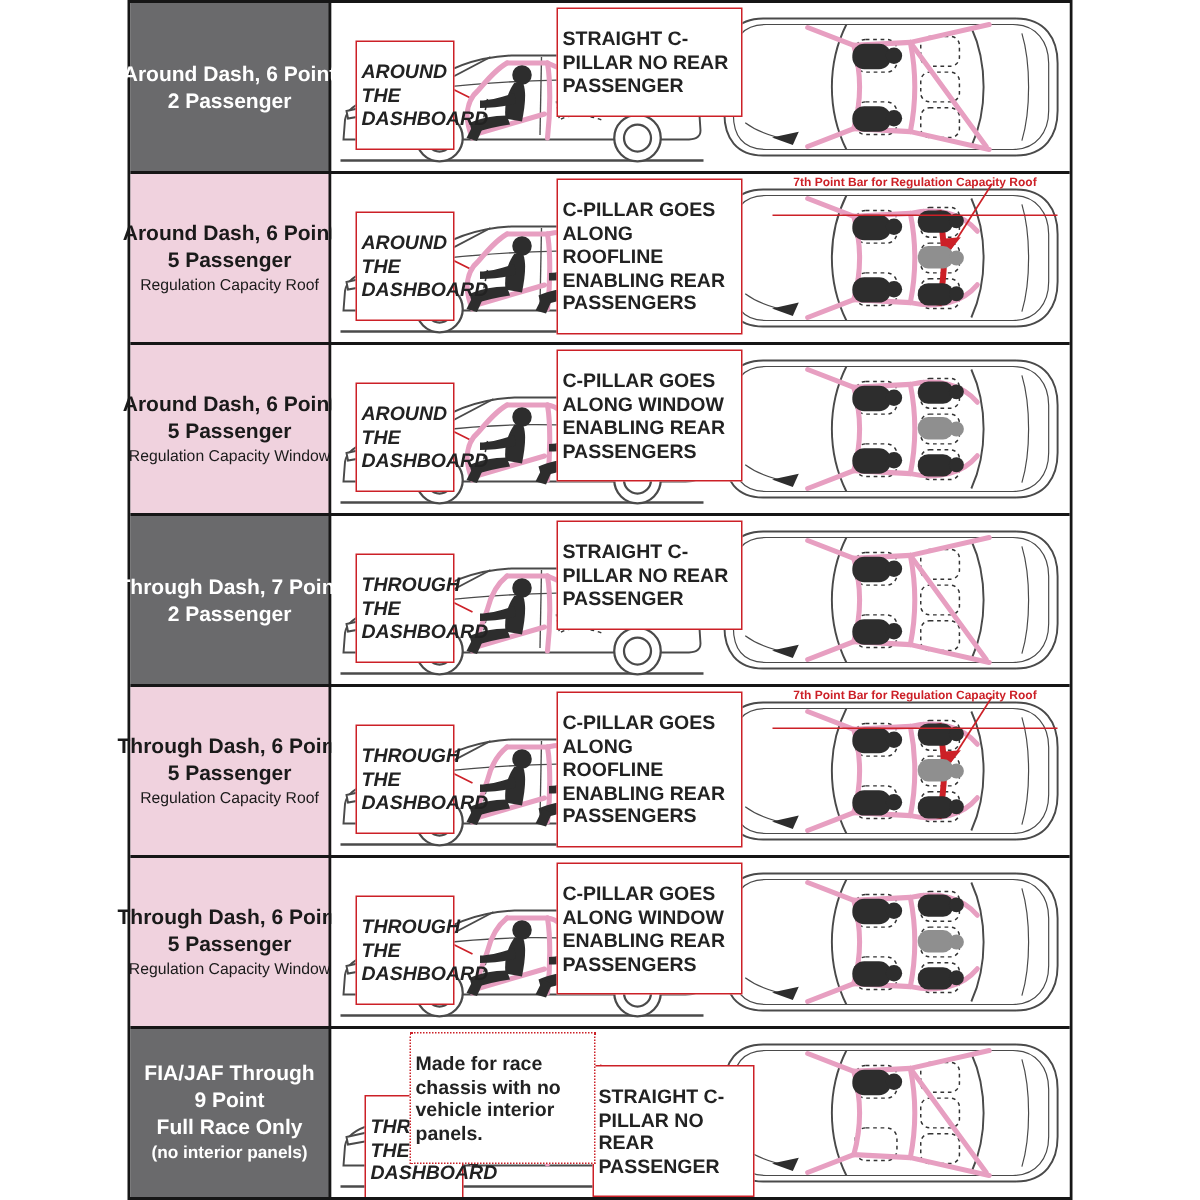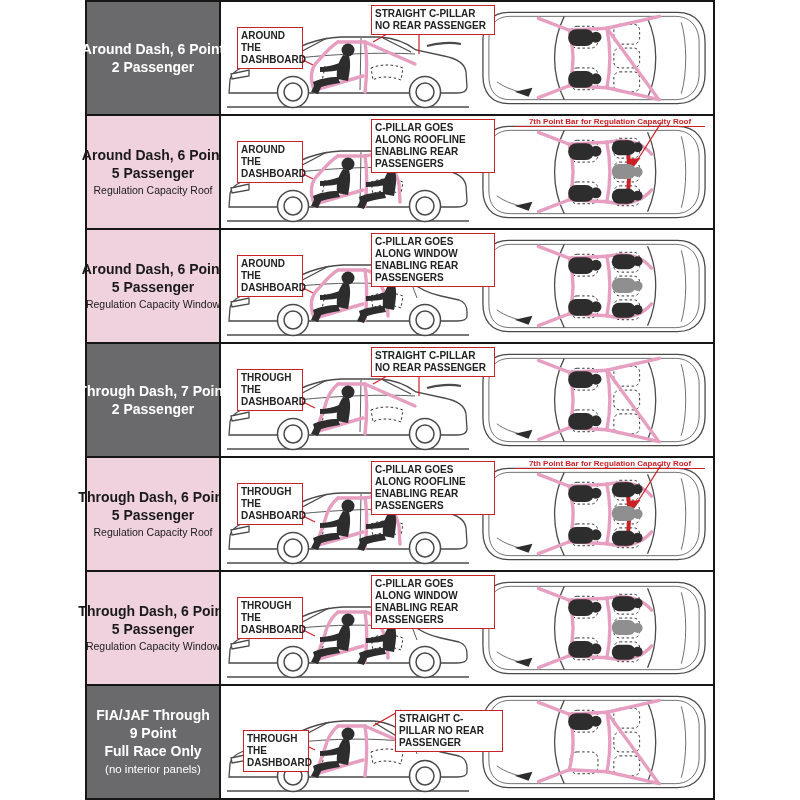--- a/index.html
+++ b/index.html
@@ -8,33 +8,33 @@
          border:2px solid #161616;display:flex;flex-direction:column;background:#fff;}
   .row{flex:1;display:flex;border-bottom:2px solid #161616;min-height:0;}
   .row:last-child{border-bottom:none;}
   .label-cell{flex:0 0 134px;width:134px;border-right:2px solid #161616;display:flex;
               flex-direction:column;justify-content:center;align-items:center;text-align:center;
               padding:2px;box-sizing:border-box;}
   .row-gray .label-cell{background:#6a6a6c;color:#ffffff;}
   .row-pink .label-cell{background:#f0d2de;color:#1a1a1a;}
   .lbl-b{font-weight:bold;font-size:14px;line-height:1.3;white-space:nowrap;}
   .lbl-s{font-size:10.5px;line-height:1.45;white-space:nowrap;text-align:center;}
-  .lbl-sb{font-weight:normal;font-size:11.5px;line-height:1.6;white-space:nowrap;}
+  .lbl-sb{font-weight:bold;font-size:11.5px;line-height:1.6;white-space:nowrap;}
   .draw-cell{position:relative;flex:1;background:#fff;overflow:hidden;}
   .side-svg{position:absolute;left:0;top:0;width:252px;height:112px;}
   .top-svg{position:absolute;left:254px;top:0;width:238px;height:112px;}
   .note-box{position:absolute;background:#fff;border:1.6px solid #cc2027;color:#222;
-            font-size:10px;font-weight:bold;line-height:1.2;padding:2px 3px;z-index:3;}
-  .dash-box{left:16px;top:25px;width:58px;}
+            font-size:13px;font-weight:bold;line-height:1.2;padding:12px 3px;z-index:3;}
+  .dash-box{left:16px;top:25px;width:58px;font-style:italic;}
   .cpillar-box{left:150px;top:3px;max-width:116px;}
   .race-box{left:52px;top:2px;width:116px;border-style:dotted;}
   .row-race .dash-box{top:44px;left:22px;}
   .row-race .cpillar-box{left:174px;top:24px;max-width:100px;}
   .seventh-label{position:absolute;left:294px;top:1px;width:190px;text-align:center;color:#cc2027;
-                 font-weight:bold;font-size:8px;border-bottom:1.4px solid #cc2027;padding-bottom:0;z-index:3;}
+                 font-weight:bold;font-size:8px;border-bottom:1.4px solid #cc2027;padding-bottom:17px;z-index:3;}
 </style>
 </head>
 <body>
 
 <div class="table">
     <div class="row row-gray">
     <div class="label-cell">
         <div class="lbl-b">Around Dash, 6 Point</div>
         <div class="lbl-b">2 Passenger</div>
       </div>
@@ -1060,16 +1060,17 @@
           </g>
           <g fill="#8f8f8f">
             <rect x="138" y="48" width="24" height="15" rx="7"></rect>
               <circle cx="164" cy="56" r="5"></circle>
           </g>
         </g>
       </svg>
 
       <div class="note-box dash-box">THROUGH THE DASHBOARD</div>
       <div class="note-box cpillar-box">STRAIGHT C-PILLAR NO REAR PASSENGER</div>
+      <div class="note-box race-box">Made for race chassis with no vehicle interior panels.</div>
 
     </div>
   </div>
   </div>
 
 </body></html>

